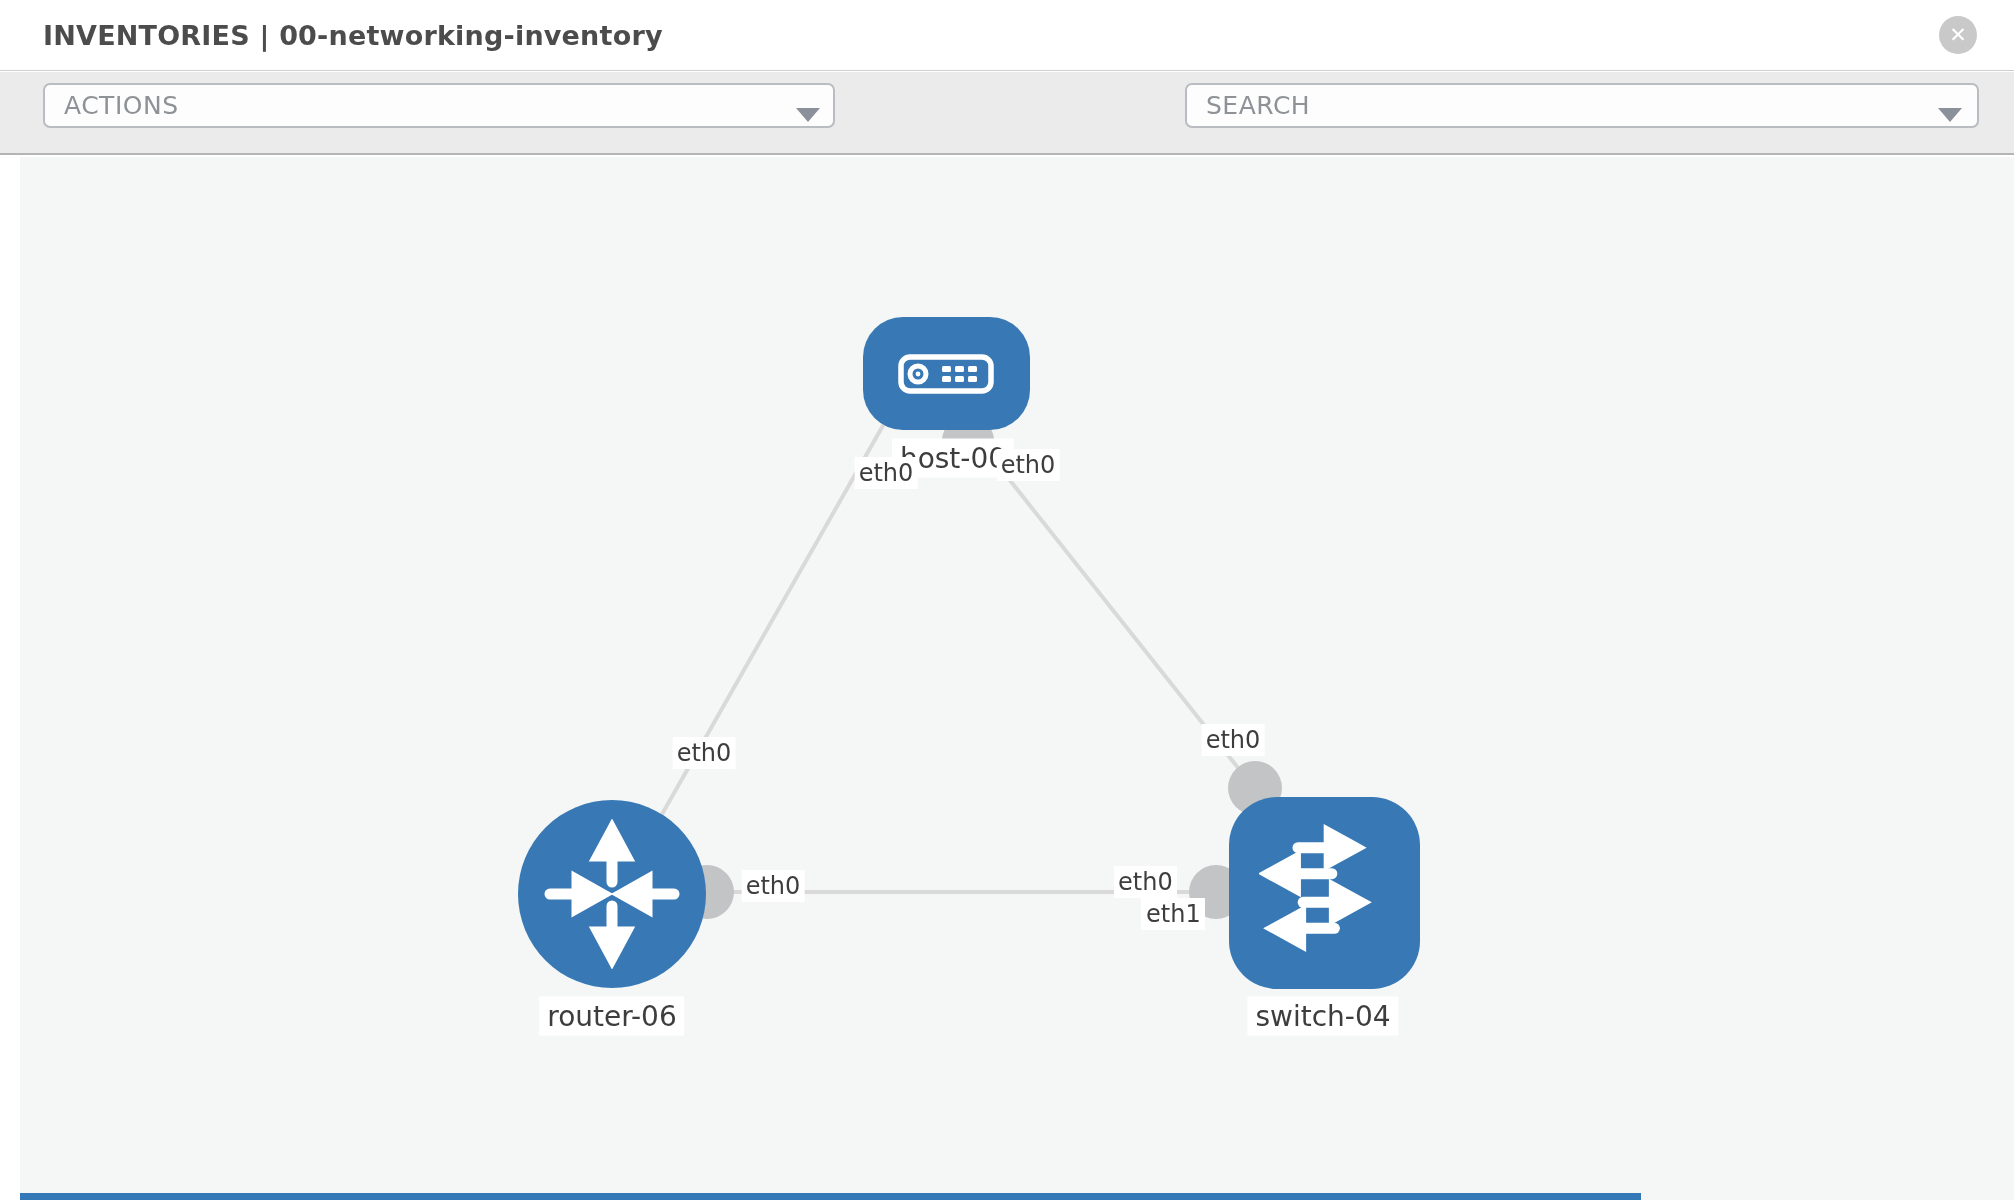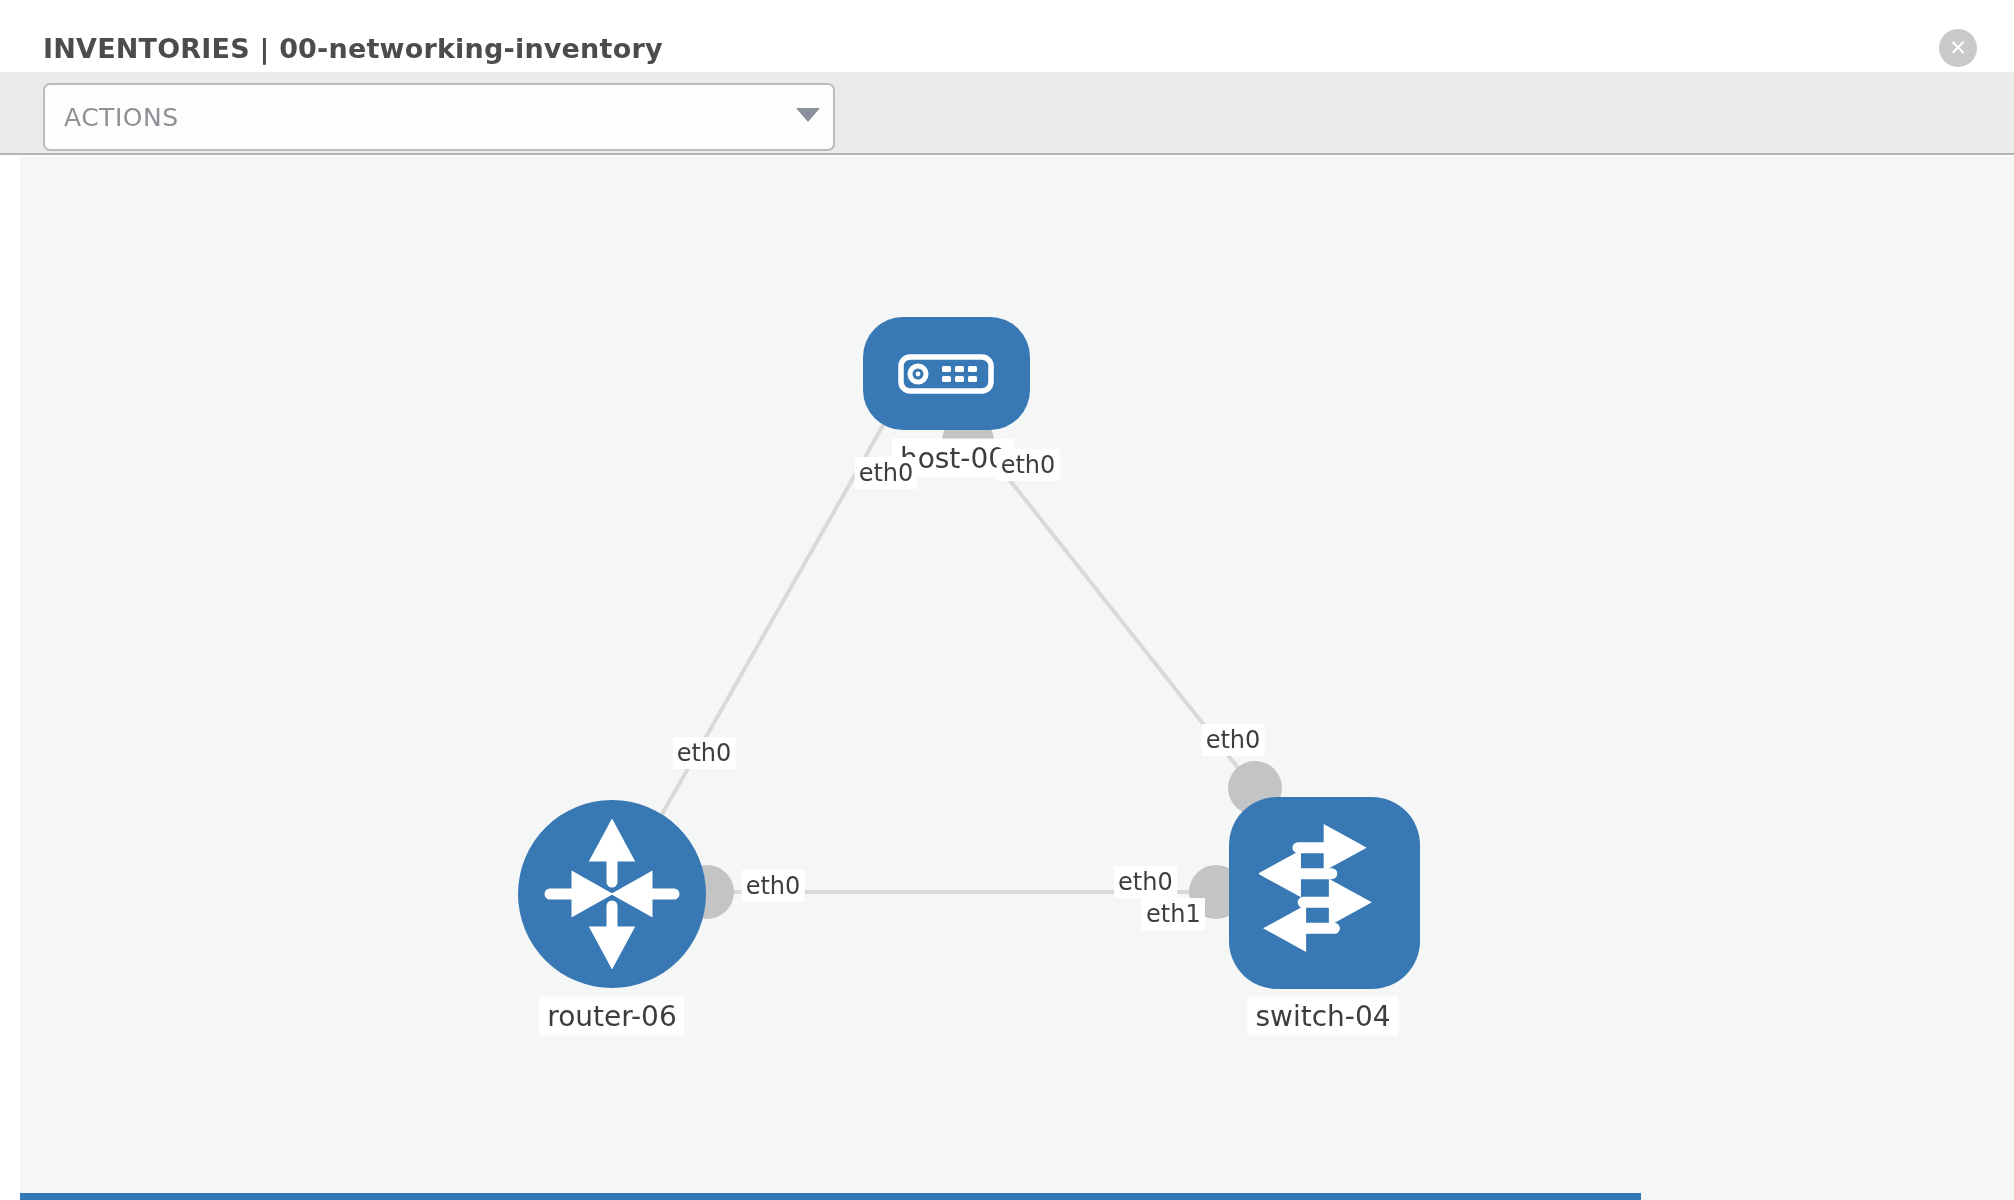--- a/index.html
+++ b/index.html
@@ -1,32 +1,32 @@
 <!DOCTYPE html>
 <html><head>
 <meta charset="utf-8">
 <style>
   * { margin:0; padding:0; box-sizing:border-box; }
   html,body { width:2014px; height:1200px; }
   body { font-family:"DejaVu Sans","Liberation Sans",sans-serif; background:#ffffff; }
   .screen { position:relative; width:2014px; height:1200px; overflow:hidden; background:#fff; }
 
   
-  .app-header { position:absolute; top:13px; left:0; right:0; height:63px; background:#fff;
+  .app-header { position:absolute; top:0; left:0; right:0; height:71px; background:#fff;
                 border-bottom:1px solid #cfcfcf; }
   .page-title { position:absolute; left:43px; top:0; line-height:71px; font-size:27px;
                 font-weight:700; color:#4c4c4c; letter-spacing:0.2px; }
   .close-btn { position:absolute; right:37px; top:16px; width:38px; height:38px; border-radius:50%;
                background:#c9c9c9; color:#ffffff; font-size:21px; font-weight:700;
                display:flex; align-items:center; justify-content:center; cursor:pointer; }
 
   
   .toolbar { position:absolute; top:72px; left:0; right:0; height:83px; background:#ebebeb;
              border-bottom:2px solid #b4b4b4; }
-  .select-box { position:absolute; top:11px; height:68px; background:#fdfdfd;
+  .select-box { position:absolute; top:11px; height:45px; background:#fdfdfd;
                 border:2px solid #b9bcc0; border-radius:7px; display:flex; align-items:center; }
   .select-box .sel-label { font-size:25px; color:#8e9296; padding-left:19px; letter-spacing:0.5px; }
   .caret { position:absolute; width:0; height:0; border-left:12px solid transparent;
            border-right:12px solid transparent; border-top:14px solid #8b919b; }
   .actions-box { left:43px; width:792px; }
   .actions-box .caret { left:751px; top:23px; }
   .search-box { left:1185px; width:794px; }
   .search-box .caret { left:751px; top:23px; }
   .tool-icon { position:absolute; top:102px; width:36px; height:36px; cursor:pointer; }
   .tool-icon svg { width:100%; height:100%; fill:#8b9096; }
@@ -103,20 +103,24 @@
       </span>
     </div>
     <div class="tool-icon key">
       <span>
         <svg viewBox="0 0 512 512" style="transform:scaleX(-1)">
             <path d="M512 176.001C512 273.203 433.202 352 336 352c-11.22 0-22.19-1.062-32.827-3.069l-24.012 27.014A23.999 23.999 0 0 1 261.223 384H224v40c0 13.255-10.745 24-24 24h-40v40c0 13.255-10.745 24-24 24H24c-13.255 0-24-10.745-24-24v-78.059c0-6.365 2.529-12.47 7.029-16.971l161.802-161.802C163.108 213.814 160 195.271 160 176 160 78.798 238.797.001 335.999 0 433.488-.001 512 78.511 512 176.001zM336 128c0 26.51 21.49 48 48 48s48-21.49 48-48-21.49-48-48-48-48 21.49-48 48z"></path>
           </svg>
       </span>
     </div>
 
+    <div class="select-box search-box">
+      <span class="sel-label">SEARCH</span>
+      <span class="caret"></span>
+    </div>
   </div>
 
   <div class="canvas">
 
     <svg class="edges">
       <line x1="865" y1="265" x2="608" y2="717" stroke="#d9d9d9" stroke-width="4"></line>
       <line x1="950" y1="273" x2="1234" y2="631" stroke="#d9d9d9" stroke-width="4"></line>
       <line x1="684" y1="735" x2="1197" y2="735" stroke="#d9d9d9" stroke-width="4"></line>
       <circle cx="948" cy="284" r="26" fill="#c3c4c6"></circle>
       <circle cx="687" cy="735" r="27" fill="#c3c4c6"></circle>

